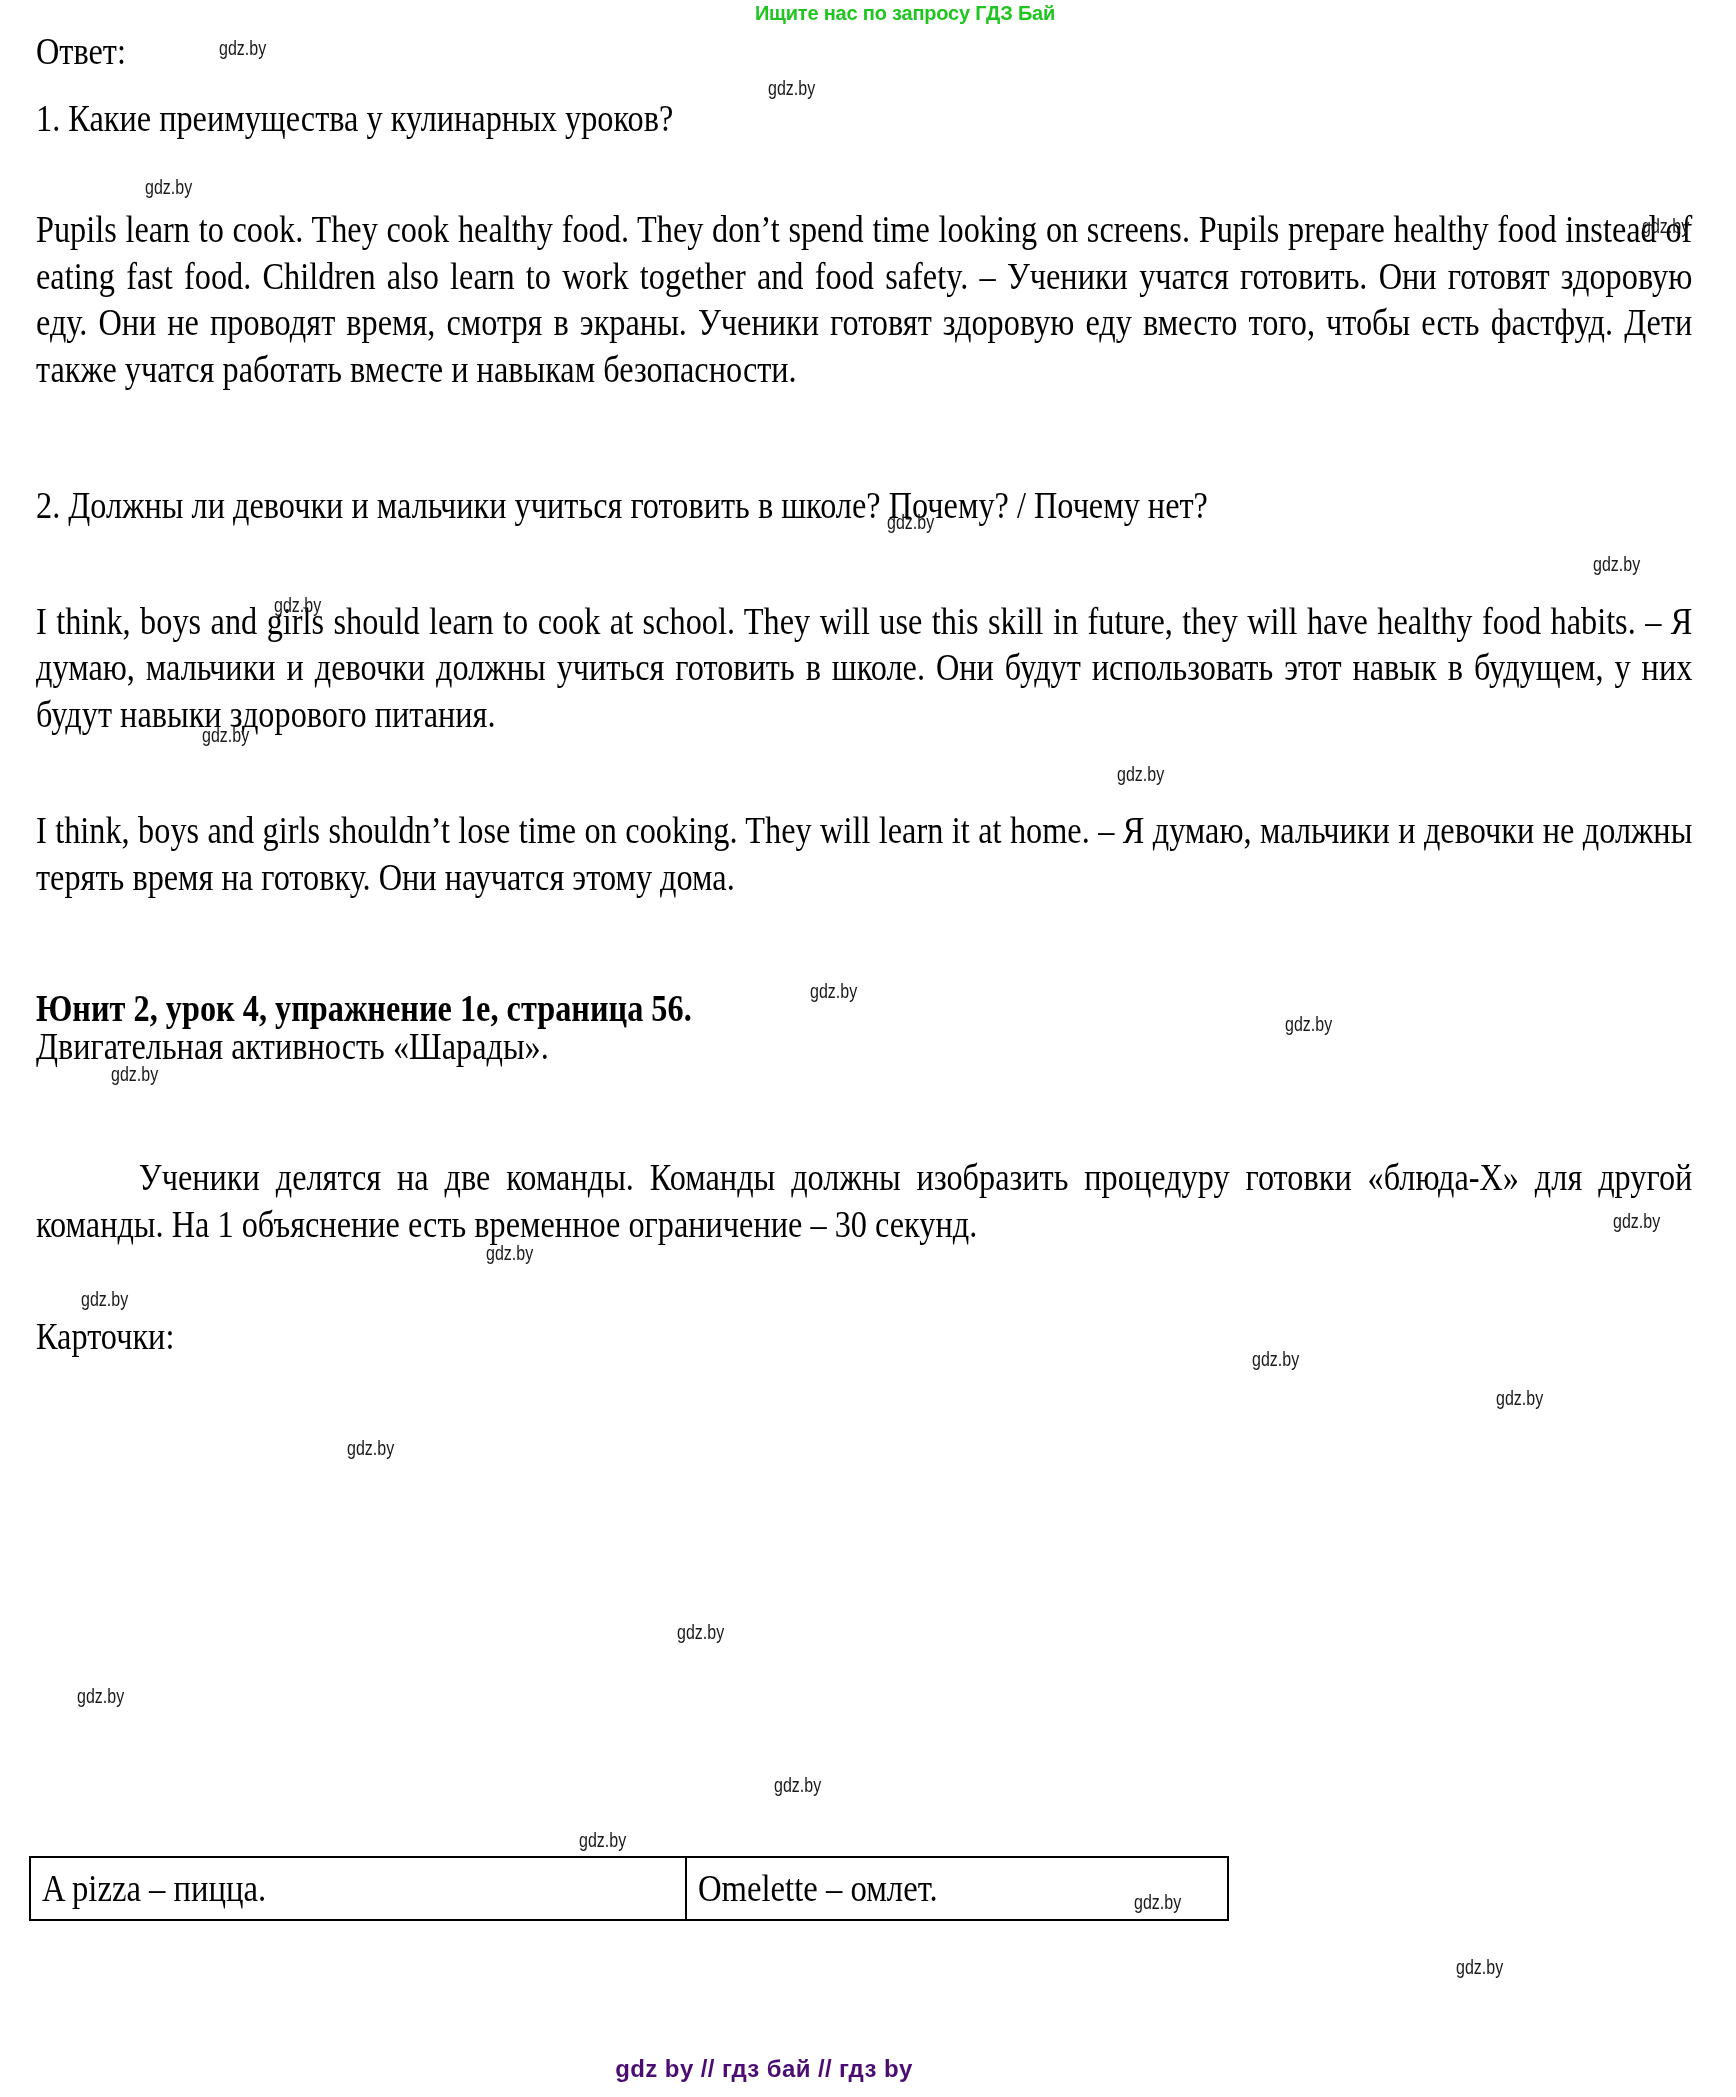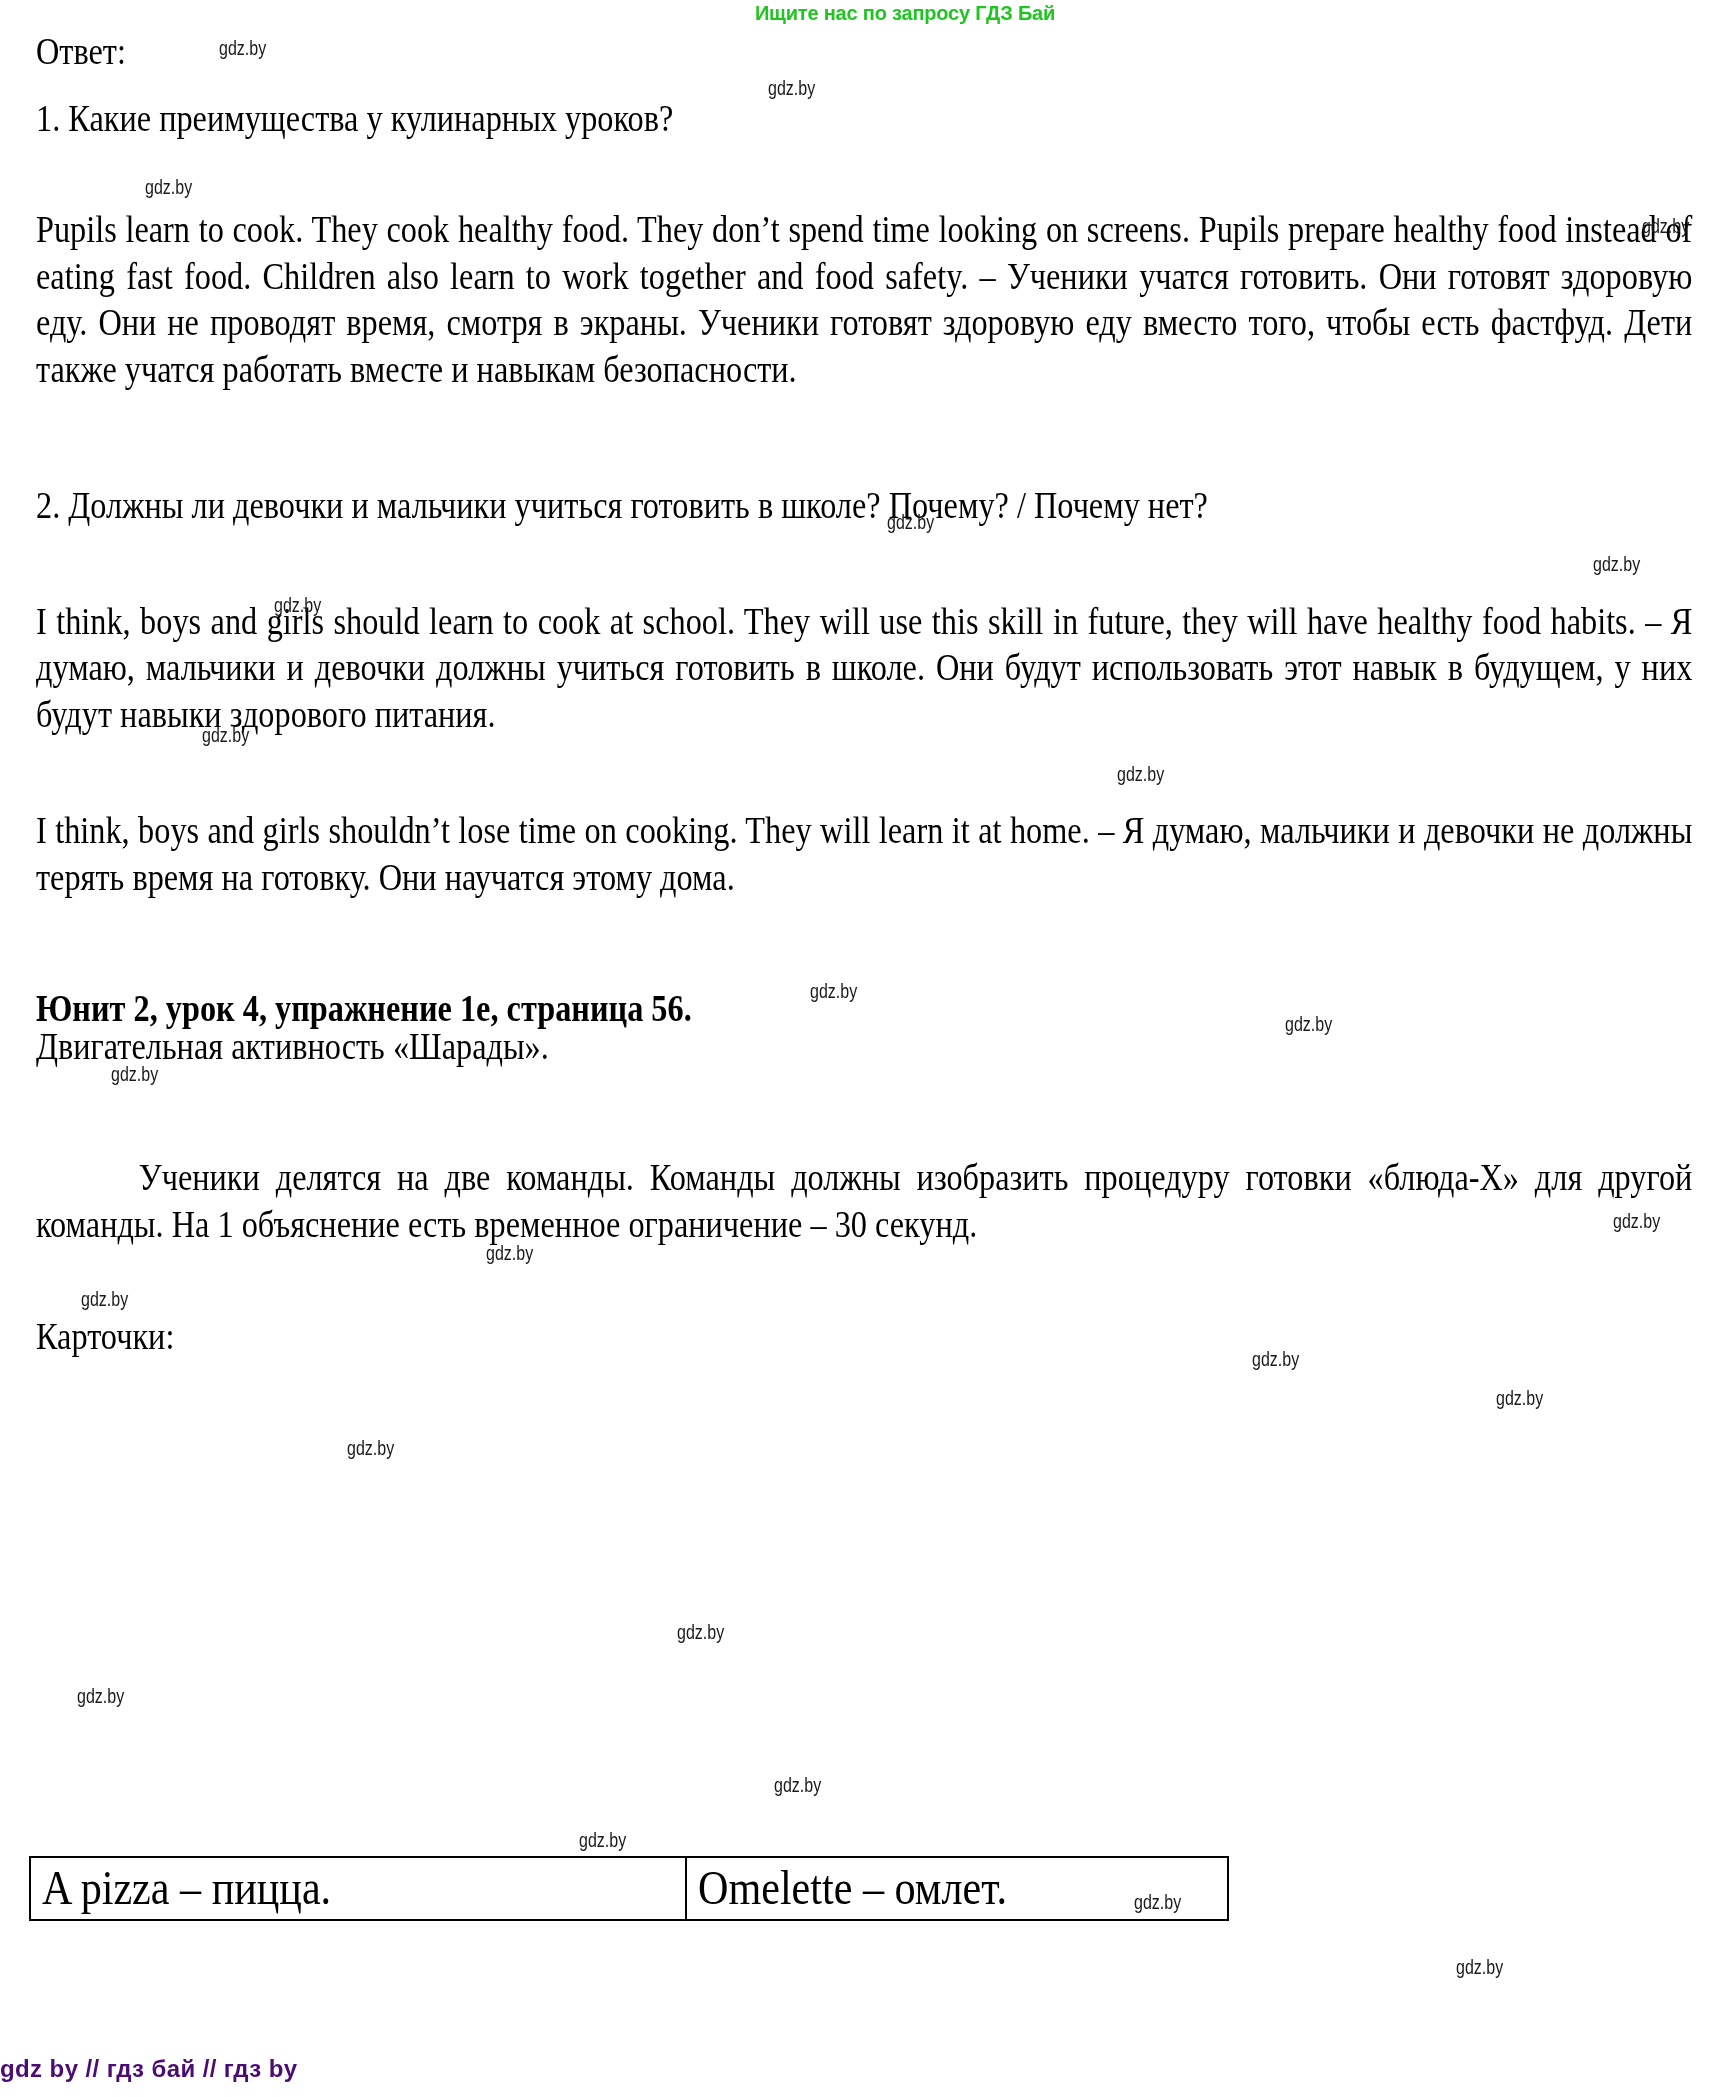--- a/index.html
+++ b/index.html
@@ -29,20 +29,21 @@
     font-weight: bold;
     color: #21c521;
     letter-spacing: -0.2px;
     padding-left: 37px;
   }
   .site-footer {
     position: absolute;
     bottom: 14.5px;
     left: 0;
     width: 1528px;
+    text-align: center;
     font-family: "Liberation Sans", "DejaVu Sans", sans-serif;
     font-size: 24px;
     font-weight: bold;
     color: #4b0d72;
     letter-spacing: 0.4px;
   }
 
   
   .wm {
     position: absolute;
@@ -90,21 +91,21 @@
   .cards-table {
     position: absolute;
     left: 29px;
     top: 1856px;
     width: 1198px;
     border-collapse: collapse;
     table-layout: fixed;
   }
   .cards-table td {
     border: 2.4px solid #000000;
-    font-size: 49px;
+    font-size: 38px;
     line-height: 1.0;
     height: 53px;
     padding: 3.2px 0 4.8px 11.3px;
     vertical-align: middle;
     white-space: nowrap;
     overflow: visible;
   }
   .cards-table td > span {
     display: inline-block;
     transform: scaleX(0.86);

